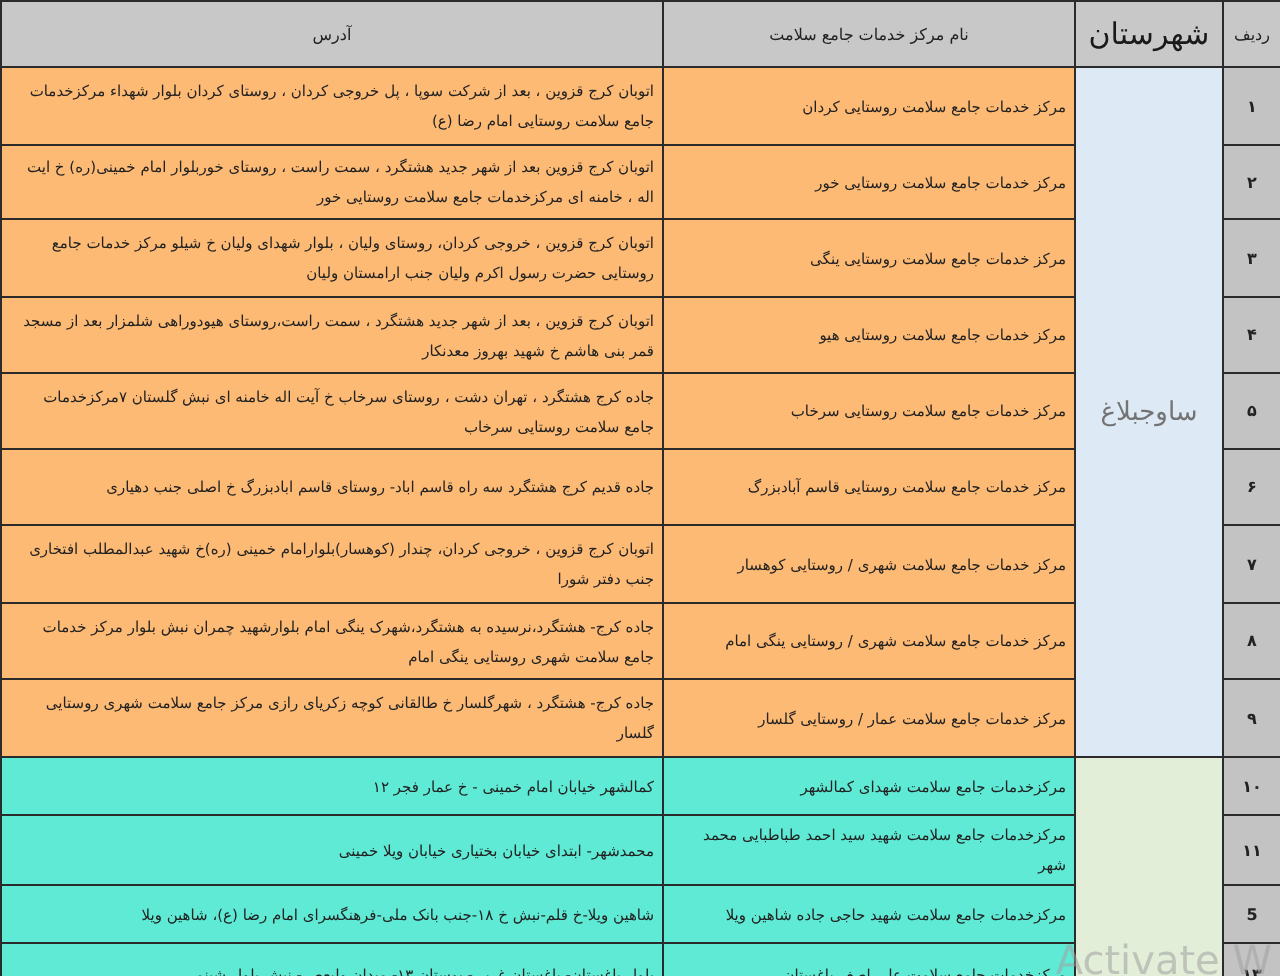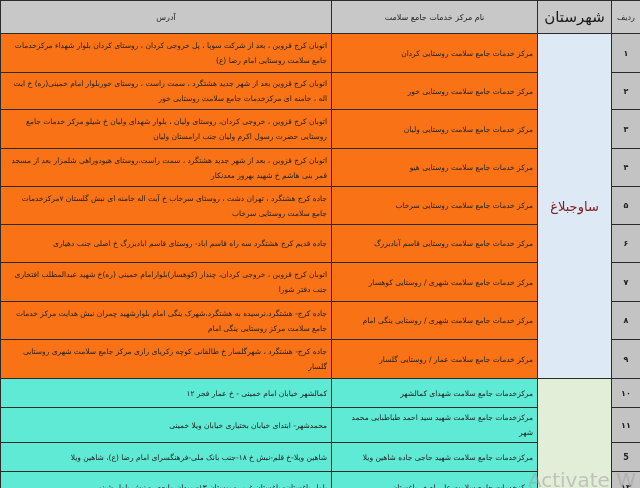--- a/index.html
+++ b/index.html
@@ -2,25 +2,25 @@
 <html><head>
   <meta charset="utf-8">
   <style>
     html, body { margin: 0; padding: 0; background: #ffffff; }
     body { width: 640px; height: 488px; overflow: hidden; position: relative; font-family: "DejaVu Sans", sans-serif; }
     .tbl { position: absolute; left: 0; top: 0; width: 640px; height: 488px; border-collapse: collapse; table-layout: fixed; direction: rtl; }
     .tbl td, .tbl th { border: 1.5px solid #2b2b2b; padding: 4px; overflow: hidden; }
     .tbl th { background: #c8c8c8; font-weight: normal; color: #222; font-size: 8px; text-align: center; height: 24px; }
     .tbl th.county-h { font-size: 15px; color: #1a1a1a; }
     .idx { background: #c3c3c3; text-align: center; font-size: 8px; font-weight: bold; color: #222; width: 29px; }
-    .county { text-align: center; vertical-align: middle; font-size: 13px; color: #7f1d1d; }
+    .county { text-align: center; vertical-align: middle; font-size: 13px; color: #737373; }
     .county.blue { background: #dde9f5; }
     .county.green { background: #e3eed8; }
     .name, .addr { font-size: 7.5px; color: #222; text-align: right; padding: 2px 4px !important; line-height: 15px; }
-    tr.blue .name, tr.blue .addr { background: #f97316; }
+    tr.blue .name, tr.blue .addr { background: #fdba74; }
     tr.green .name, tr.green .addr { background: #5eead4; }
     .watermark { position: absolute; right: 4px; bottom: -4px; font-size: 20px; color: rgba(160,160,160,0.55); font-family: "DejaVu Sans", sans-serif; pointer-events: none; }
   </style>
 </head>
 <body>
 
 <table class="tbl">
   <colgroup>
     <col style="width:29px">
     <col style="width:74px">
@@ -42,21 +42,21 @@
       <td class="name">مرکز خدمات جامع سلامت روستایی کردان</td>
       <td class="addr">اتوبان کرج قزوین ، بعد از شرکت سوپا ، پل خروجی کردان ، روستای کردان بلوار شهداء مرکزخدمات جامع سلامت روستایی امام رضا (ع)</td>
     </tr>
     <tr class="blue" style="height:37px">
       <td class="idx">۲</td>
       <td class="name">مرکز خدمات جامع سلامت روستایی خور</td>
       <td class="addr">اتوبان کرج قزوین بعد از شهر جدید هشتگرد ، سمت راست ، روستای خوربلوار امام خمینی(ره) خ ایت اله ، خامنه ای مرکزخدمات جامع سلامت روستایی خور</td>
     </tr>
     <tr class="blue" style="height:39px">
       <td class="idx">۳</td>
-      <td class="name">مرکز خدمات جامع سلامت روستایی ولیان</td>
+      <td class="name">مرکز خدمات جامع سلامت روستایی ینگی</td>
       <td class="addr">اتوبان کرج قزوین ، خروجی کردان، روستای ولیان ، بلوار شهدای ولیان خ شیلو مرکز خدمات جامع روستایی حضرت رسول اکرم ولیان جنب ارامستان ولیان</td>
     </tr>
     <tr class="blue" style="height:38px">
       <td class="idx">۴</td>
       <td class="name">مرکز خدمات جامع سلامت روستایی هیو</td>
       <td class="addr">اتوبان کرج قزوین ، بعد از شهر جدید هشتگرد ، سمت راست،روستای هیودوراهی شلمزار بعد از مسجد قمر بنی هاشم خ شهید بهروز معدنکار</td>
     </tr>
     <tr class="blue" style="height:38px">
       <td class="idx">۵</td>
       <td class="name">مرکز خدمات جامع سلامت روستایی سرخاب</td>
@@ -68,21 +68,21 @@
       <td class="addr">جاده قدیم کرج هشتگرد سه راه قاسم اباد- روستای قاسم ابادبزرگ خ اصلی جنب دهیاری</td>
     </tr>
     <tr class="blue" style="height:39px">
       <td class="idx">۷</td>
       <td class="name">مرکز خدمات جامع سلامت شهری / روستایی کوهسار</td>
       <td class="addr">اتوبان کرج قزوین ، خروجی کردان، چندار (کوهسار)بلوارامام خمینی (ره)خ شهید عبدالمطلب افتخاری جنب دفتر شورا</td>
     </tr>
     <tr class="blue" style="height:38px">
       <td class="idx">۸</td>
       <td class="name">مرکز خدمات جامع سلامت شهری / روستایی ینگی امام</td>
-      <td class="addr">جاده کرج- هشتگرد،نرسیده به هشتگرد،شهرک ینگی امام بلوارشهید چمران نبش هدایت مرکز خدمات جامع سلامت مرکز روستایی ینگی امام</td>
+      <td class="addr">جاده کرج- هشتگرد،نرسیده به هشتگرد،شهرک ینگی امام بلوارشهید چمران نبش بلوار مرکز خدمات جامع سلامت شهری روستایی ینگی امام</td>
     </tr>
     <tr class="blue" style="height:39px">
       <td class="idx">۹</td>
       <td class="name">مرکز خدمات جامع سلامت عمار / روستایی گلسار</td>
       <td class="addr">جاده کرج- هشتگرد ، شهرگلسار خ طالقانی کوچه زکریای رازی مرکز جامع سلامت شهری روستایی گلسار</td>
     </tr>
     <tr class="green" style="height:29px">
       <td class="idx">۱۰</td>
       <td class="county green" rowspan="4"></td>
       <td class="name">مرکزخدمات جامع سلامت شهدای کمالشهر</td>

